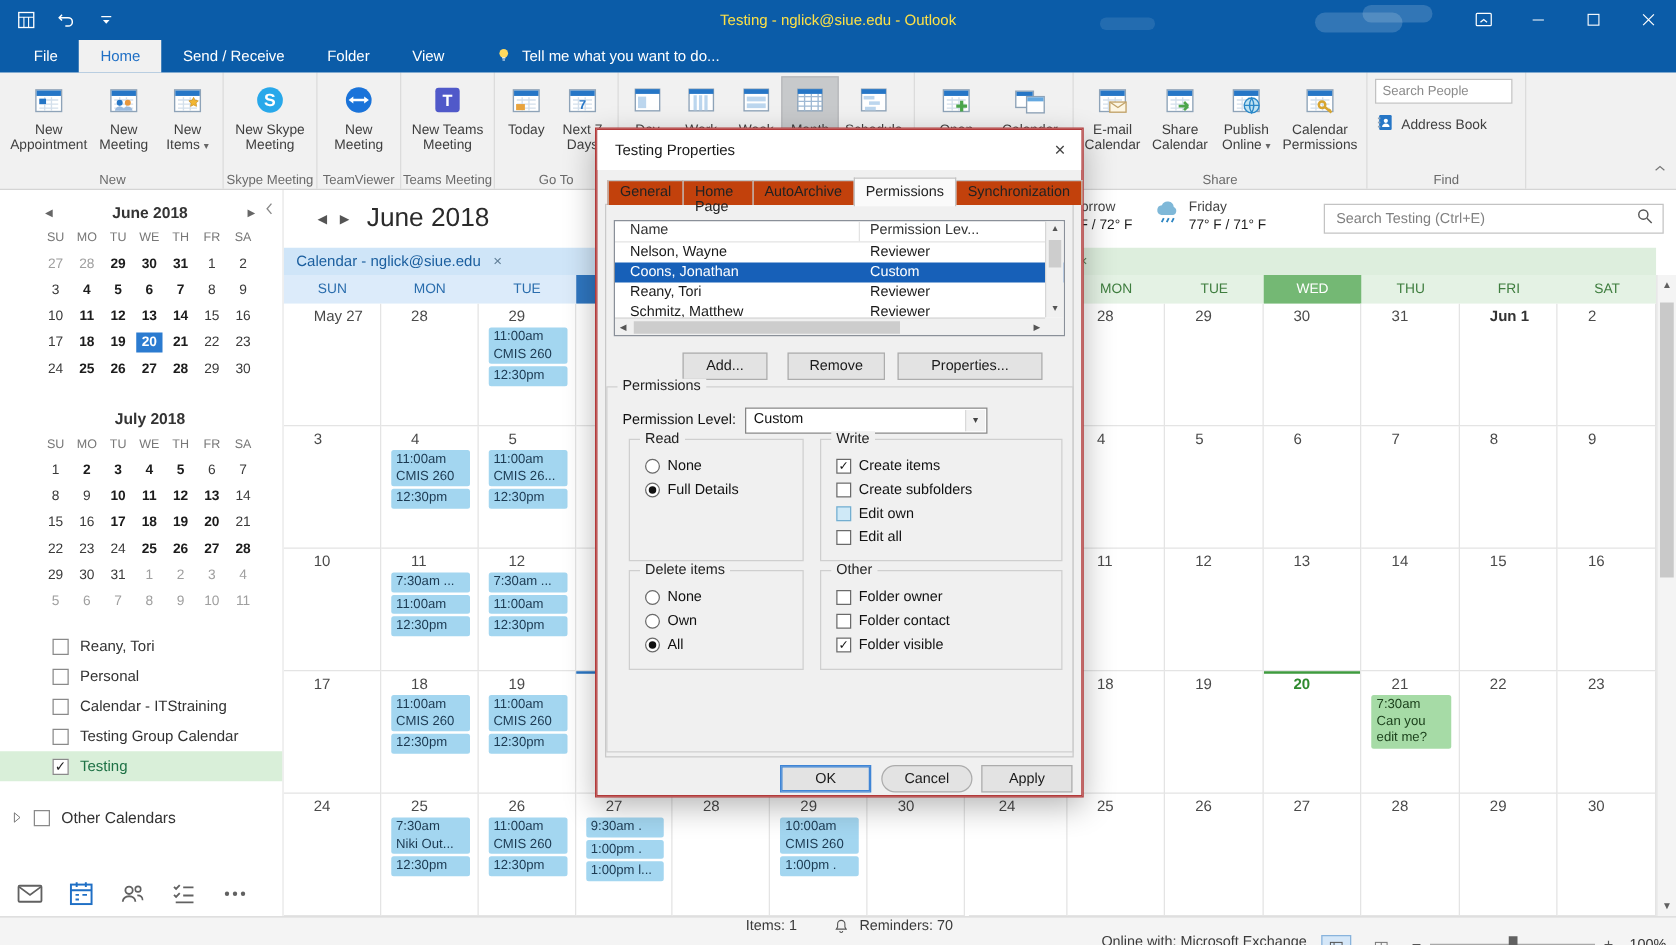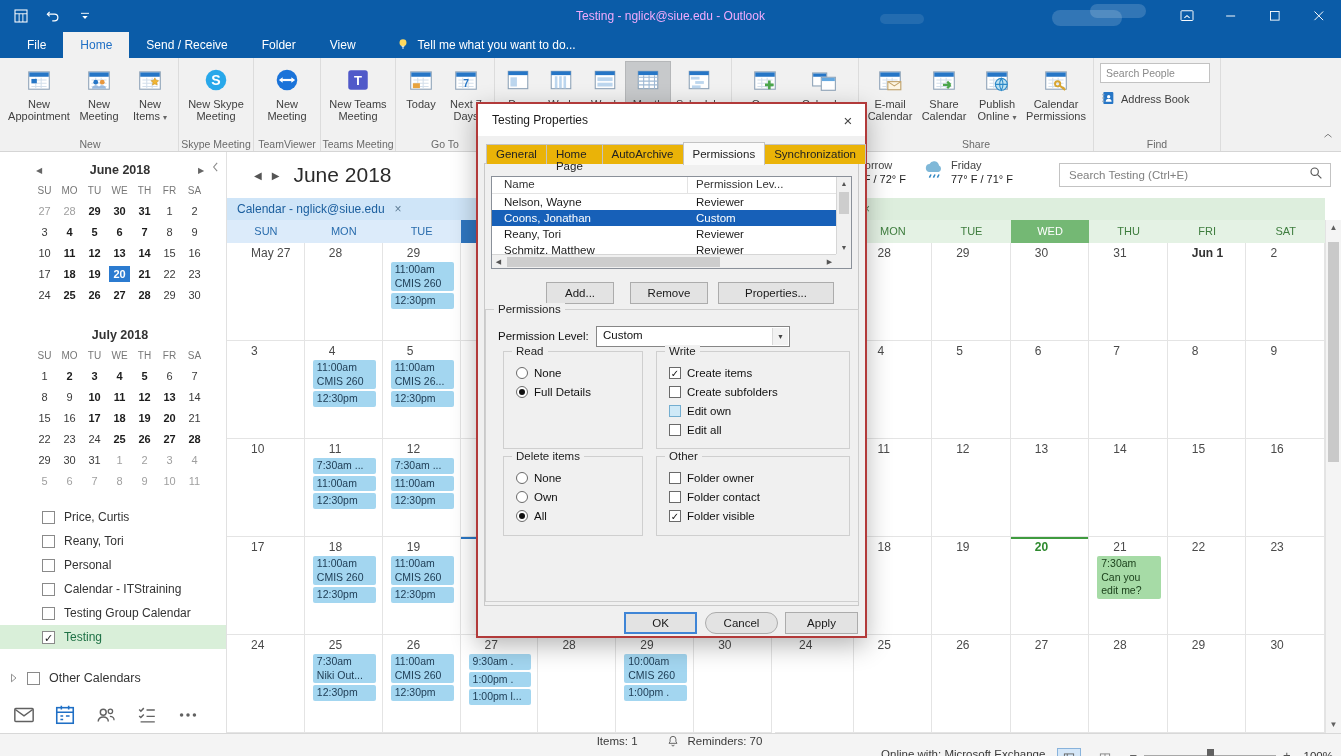--- a/index.html
+++ b/index.html
@@ -3,21 +3,21 @@
 <meta charset="utf-8">
 <style>
   *{margin:0;padding:0;box-sizing:border-box;font-family:"Liberation Sans","DejaVu Sans",sans-serif;}
   html,body{width:1341px;height:756px;overflow:hidden;background:#fff;}
   .app{position:relative;width:1341px;height:756px;background:#fff;}
 
   
   .titlebar{position:absolute;top:0;left:0;right:0;height:32px;background:#0b5ca8;display:flex;align-items:center;padding-left:10px;color:#fff;z-index:5;}
   .qat{display:flex;gap:10px;align-items:center;z-index:2;}
   .qbtn{width:22px;height:22px;display:flex;align-items:center;justify-content:center;}
-  .ttitle{position:absolute;left:0;right:0;text-align:center;font-size:12px;color:#f0abfc;}
+  .ttitle{position:absolute;left:0;right:0;text-align:center;font-size:12px;color:#fde047;}
   .wctrl{position:absolute;right:0;top:0;display:flex;z-index:2;}
   .wbtn{width:44px;height:32px;display:flex;align-items:center;justify-content:center;}
   .cloud{position:absolute;background:rgba(255,255,255,.16);border-radius:30px;}
   .cloud.c1{left:1052px;top:10px;width:70px;height:16px;}
   .cloud.c2{left:1090px;top:4px;width:56px;height:14px;}
   .cloud.c3{left:880px;top:14px;width:44px;height:10px;background:rgba(255,255,255,.10);}
 
   
   .tabrow{position:absolute;top:32px;left:0;right:0;height:26px;background:#0b5ca8;display:flex;align-items:stretch;padding-left:10px;color:#fff;z-index:5;}
   .rtab{padding:0 17px;font-size:12px;display:flex;align-items:center;white-space:nowrap;}
@@ -109,21 +109,21 @@
   .vscroll{position:absolute;top:68px;right:0;bottom:0;width:16px;background:#f4f4f4;border-left:1px solid #e3e3e3;}
   .varrow{height:16px;text-align:center;font-size:8px;color:#606060;line-height:16px;}
   .varrow.bottom{position:absolute;bottom:0;left:0;right:0;}
   .vthumb2{position:absolute;top:22px;left:2px;width:11px;height:220px;background:#c9c9c9;}
 
   
   .dialog{position:absolute;left:477px;top:103px;width:389px;height:534px;background:#f0f0f0;border:1px solid #b23a3a;box-shadow:0 0 0 1px #b23a3a,0 8px 24px rgba(0,0,0,.3);z-index:60;}
   .dtitle{height:32px;background:#fff;display:flex;align-items:center;padding-left:14px;font-size:12px;color:#1a1a1a;}
   .dclose{margin-left:auto;width:34px;text-align:center;font-size:15px;color:#444;}
   .dtabs{position:absolute;left:8px;top:37px;height:23px;display:flex;align-items:flex-end;z-index:3;}
-  .dtab{height:20px;padding:3px 9px 0 9px;font-size:11.5px;color:#222;background:#eab308;border:1px solid #c3c3c3;border-bottom:none;margin-right:-1px;}
+  .dtab{height:20px;padding:3px 9px 0 9px;font-size:11.5px;color:#222;background:#c2410c;border:1px solid #c3c3c3;border-bottom:none;margin-right:-1px;}
   .dtab.on{height:23px;background:#fafafa;margin-bottom:-1px;padding-top:5px;z-index:4;}
   .dframe{position:absolute;left:6px;top:59px;right:6px;height:443px;border:1px solid #c9c9c9;background:#f0f0f0;z-index:1;}
   .dlist{position:absolute;left:13px;top:72px;width:361px;height:93px;background:#fff;border:1px solid #8a9099;overflow:hidden;z-index:2;}
   .lhead{display:flex;height:17px;border-bottom:1px solid #e3e3e3;font-size:11.5px;color:#333;}
   .lh1{width:196px;padding:1px 0 0 12px;border-right:1px solid #e3e3e3;}
   .lh2{flex:1;padding:1px 0 0 8px;}
   .lrow{display:flex;height:16px;font-size:11.5px;color:#1a1a1a;align-items:center;}
   .lr1{width:196px;padding-left:12px;white-space:nowrap;overflow:hidden;}
   .lr2{flex:1;padding-left:8px;}
   .lrow.sel{background:#1760b8;color:#fff;}
@@ -627,24 +627,20 @@
             <span class="mcell mday mut">8</span>
             <span class="mcell mday mut">9</span>
             <span class="mcell mday mut">10</span>
             <span class="mcell mday mut">11</span>
           </div>
         </div>
       </div>
     <div class="callist" id="cal-list">
         <div class="clrow">
           <span class="cb"></span>
-          <span class="cllabel">Price, Curtis</span>
-        </div>
-        <div class="clrow">
-          <span class="cb"></span>
           <span class="cllabel">Reany, Tori</span>
         </div>
         <div class="clrow">
           <span class="cb"></span>
           <span class="cllabel">Personal</span>
         </div>
         <div class="clrow">
           <span class="cb"></span>
           <span class="cllabel">Calendar - ITStraining</span>
         </div>

